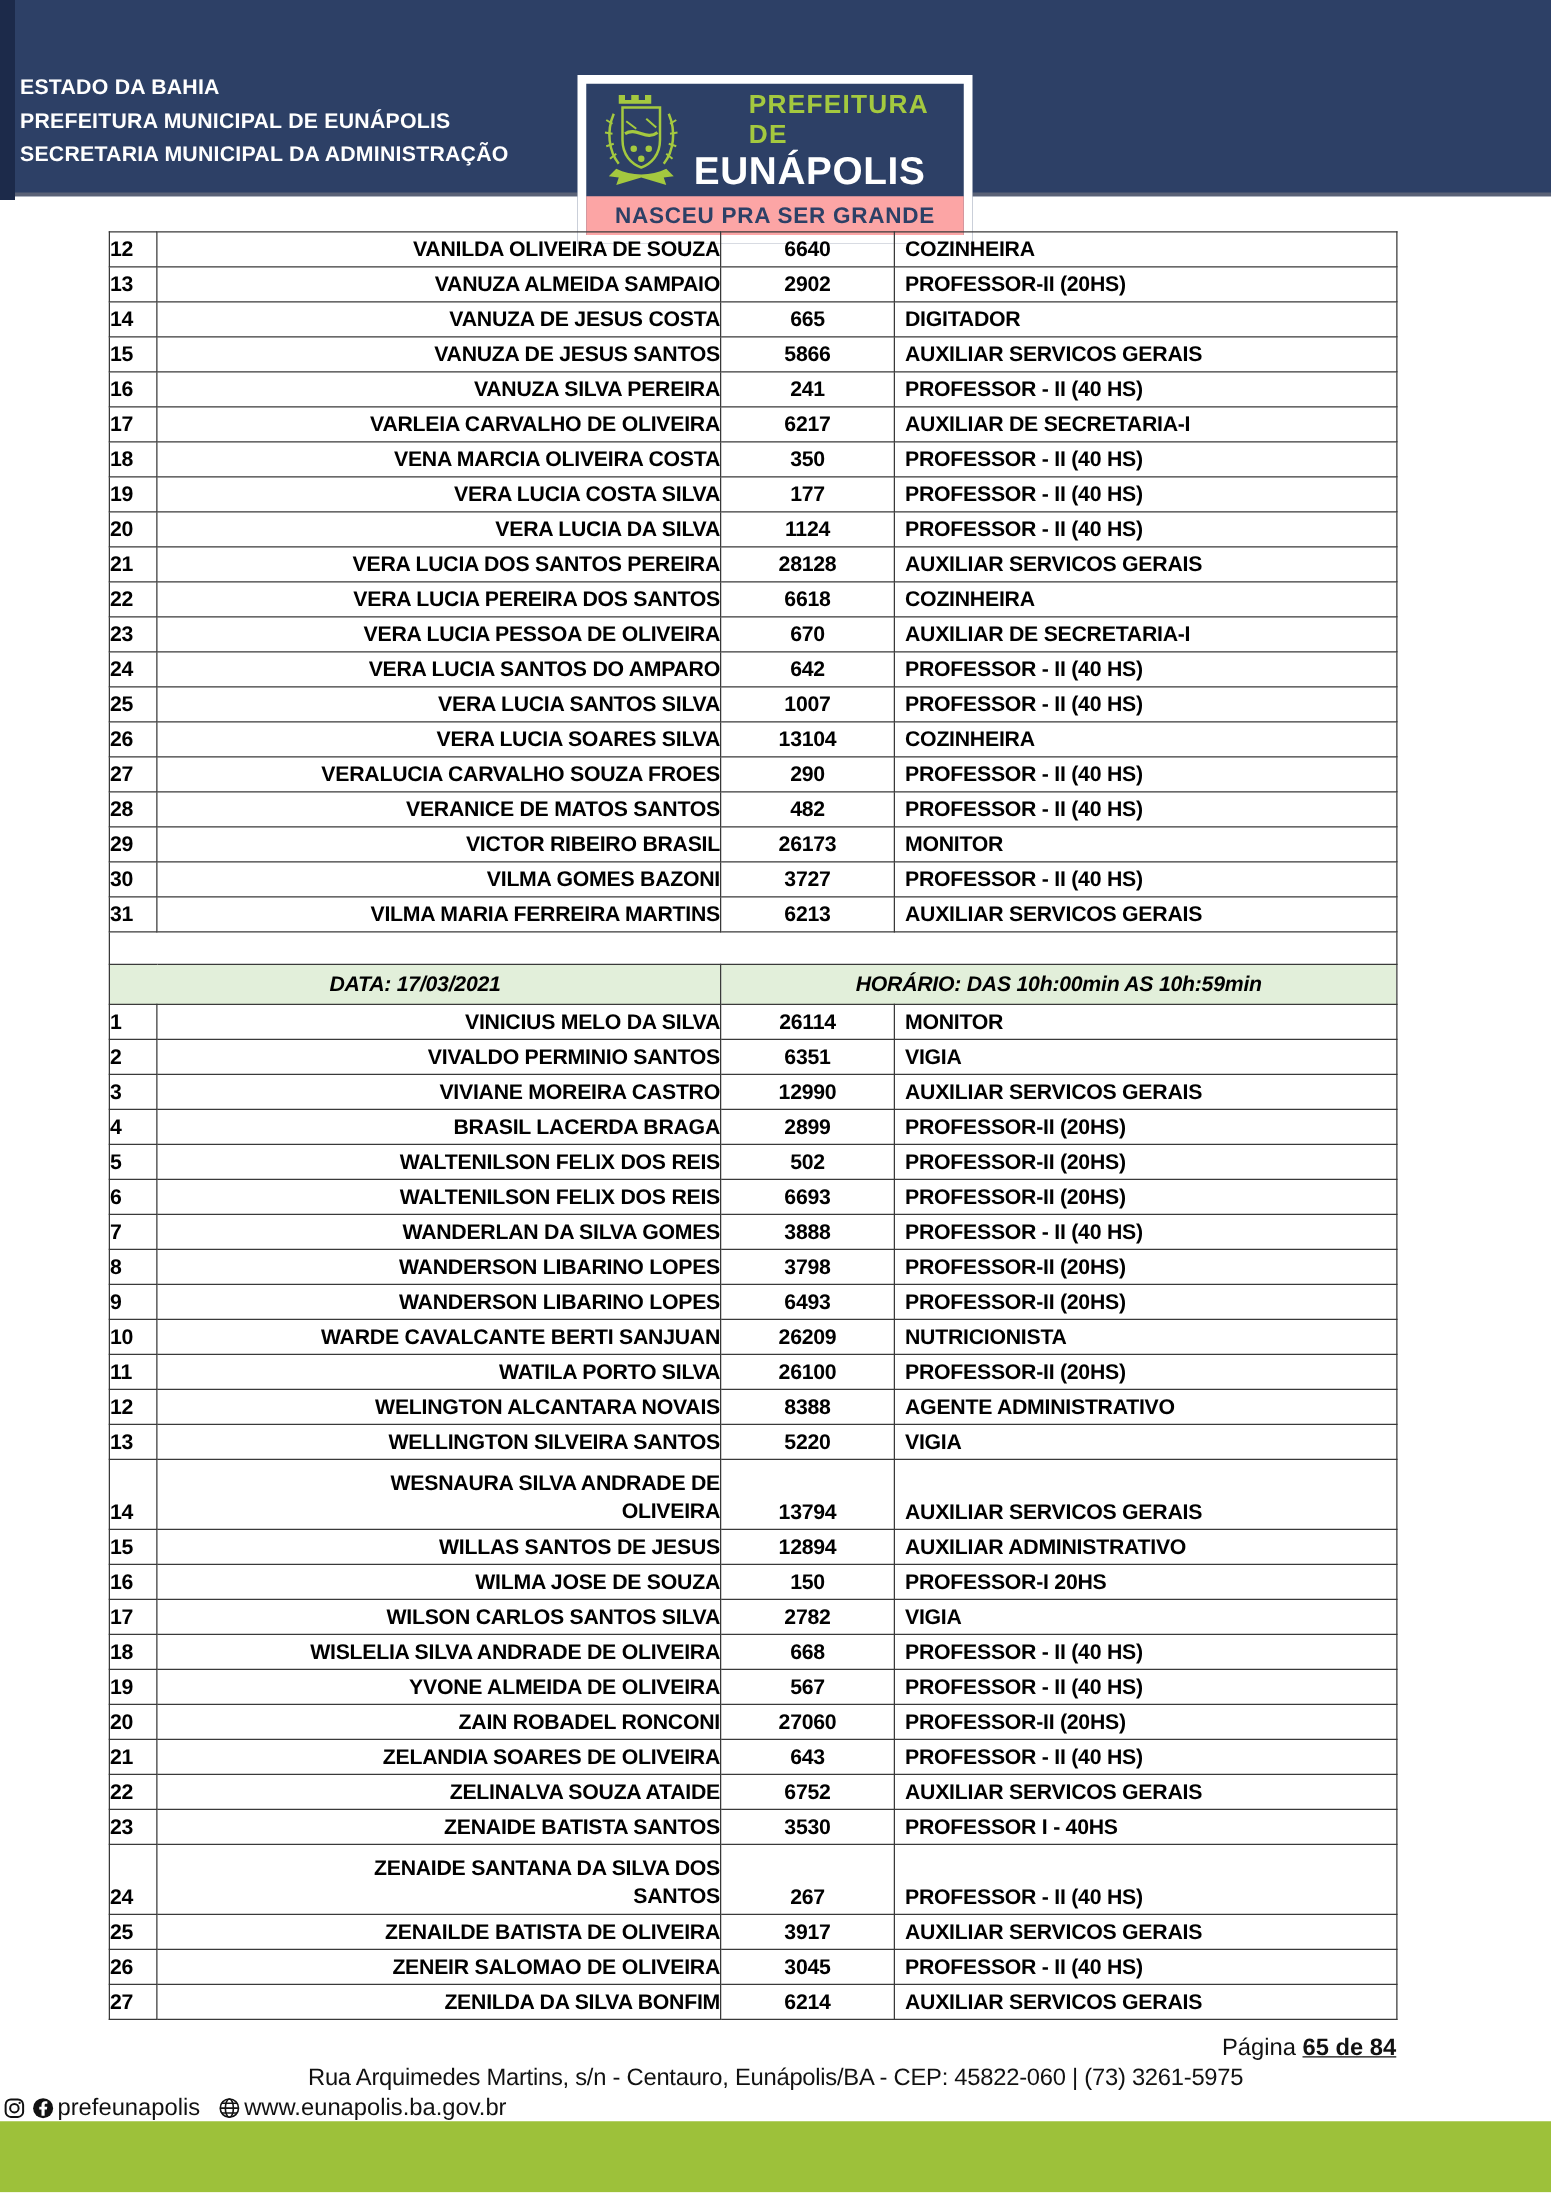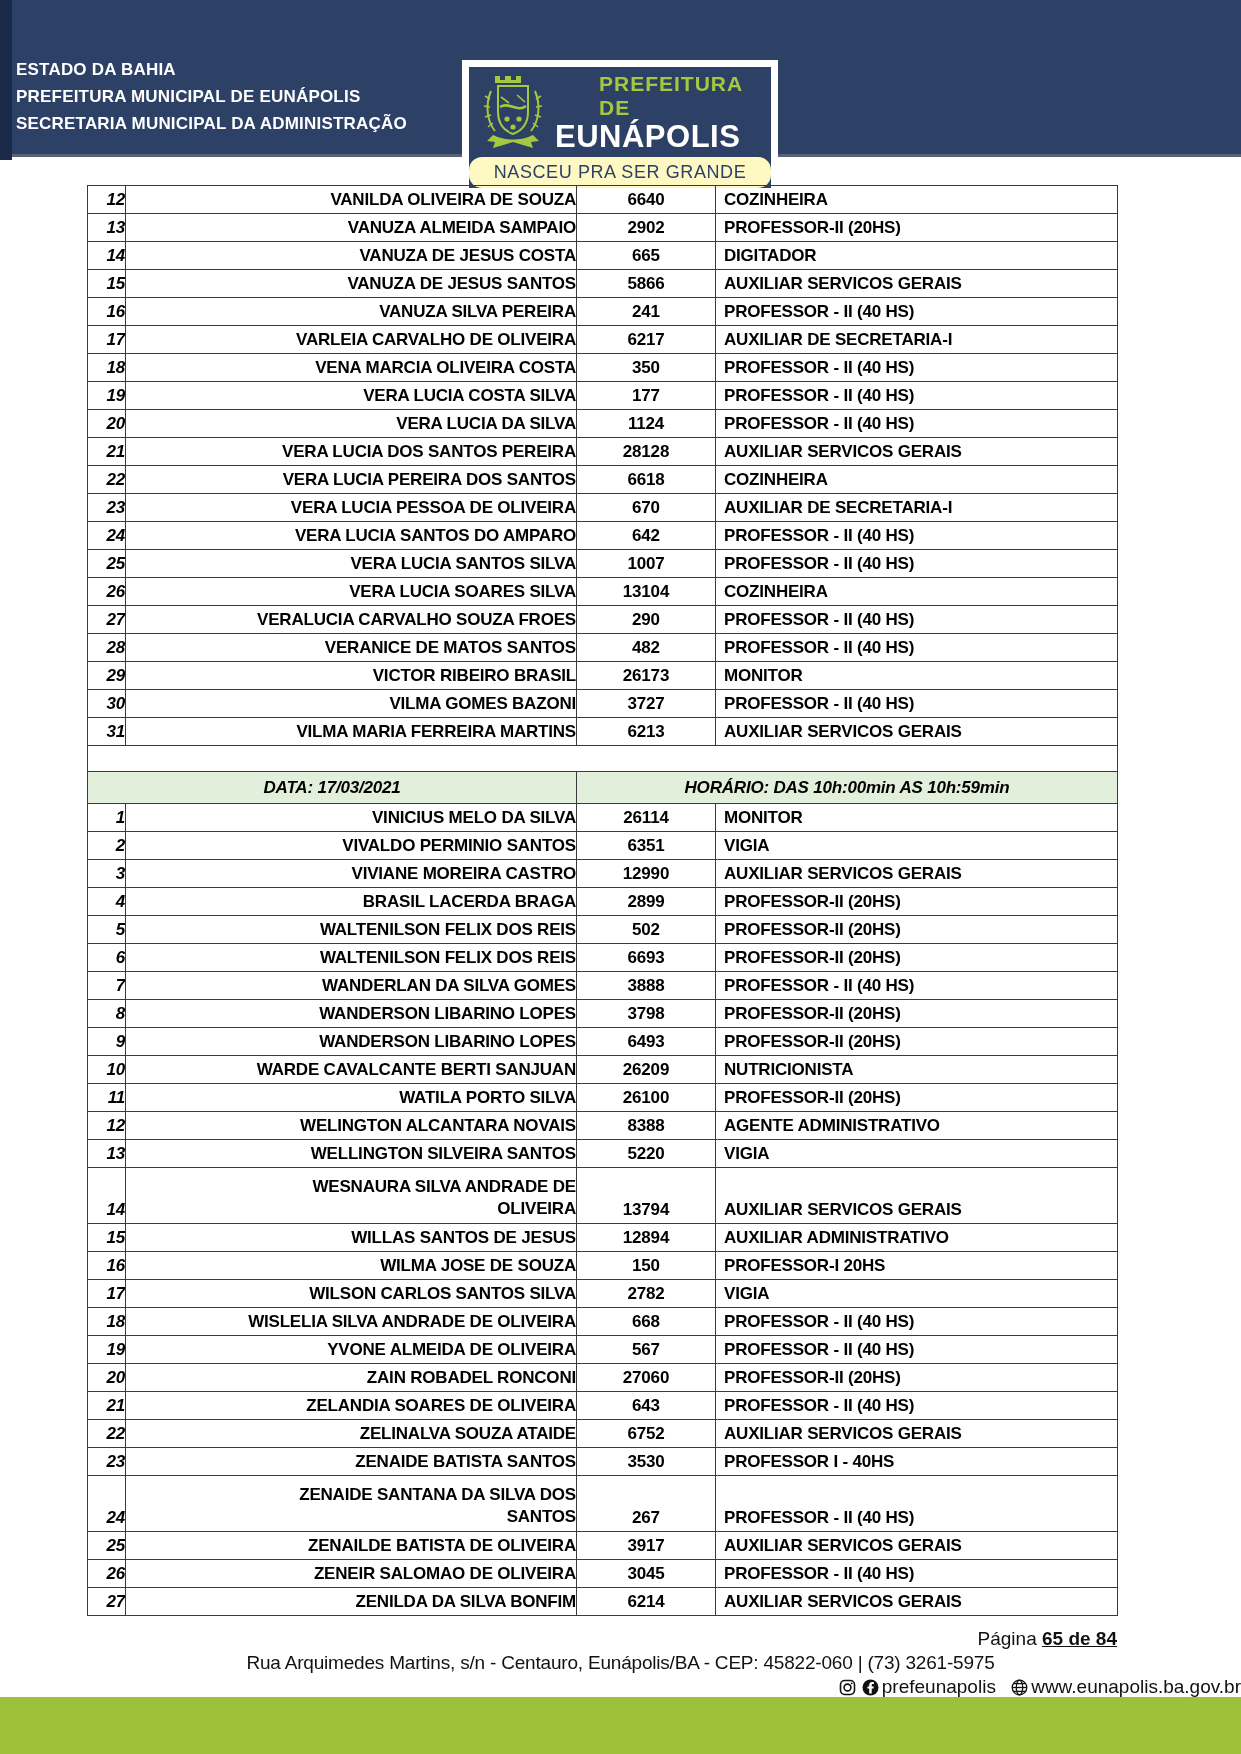--- a/index.html
+++ b/index.html
@@ -47,43 +47,42 @@
   .logo-words { margin-left:10px; }
   .logo-top {
     color:#a4c93f; font-weight:bold; font-size:21px;
     letter-spacing:1px; line-height:24px;margin-left:44px;
   }
   .logo-main-name {
     color:#ffffff; font-weight:bold; font-size:31px;
     letter-spacing:0.5px; line-height:33px;
   }
   .logo-strip {
-    height:31px; background:#fef9c3;
+    height:31px; background:#fca5a5;
     display:flex; align-items:center; justify-content:center;
-    color:#2d4066; font-weight:normal; font-size:18px;
+    color:#2d4066; font-weight:bold; font-size:18px;
     letter-spacing:0.6px;
-    border-radius:13px;
   }
 
   
   table.roster {
     position:absolute; left:87px; top:185px;
     width:1030px;
     border-collapse:collapse;
     table-layout:fixed;
     font-weight:bold; font-size:17px; color:#000;
     letter-spacing:-0.2px;
   }
   table.roster td {
     border:1px solid #3a3a3a;
     height:28px;
     vertical-align:middle;
     overflow:hidden;
   }
-  td.col-num  { text-align:right;font-style:italic; }
+  td.col-num  { text-align:left; }
   td.col-name { text-align:right; padding-left:6px; white-space:pre-line; line-height:22px; }
   td.col-id   { text-align:center; }
   td.col-role { text-align:left; padding-left:8px; }
   tr.tall td  { height:56px; vertical-align:bottom; padding-bottom:3px; }
   tr.gap td   { border-left:1px solid #3a3a3a; border-right:1px solid #3a3a3a;
                 border-top:1px solid #3a3a3a; border-bottom:1px solid #3a3a3a;
                 height:26px; }
   tr.sep td {
     background:#e2efda;
     text-align:center;
@@ -97,21 +96,21 @@
     text-align:right; font-size:19px; color:#111;
   }
   .page-num .pn-bold { font-weight:bold;text-decoration:underline; }
   .footer-address {
     position:absolute; left:0; top:1652px; width:1241px;
     text-align:center; font-size:19px; color:#111;
     letter-spacing:-0.2px;
   }
   .footer-social {
     position:absolute; left:0; top:1676px; width:1241px;
-    text-align:right; font-size:19px; color:#111;
+    text-align:left; font-size:19px; color:#111;
   }
   .footer-social .sicon { display:inline-block; vertical-align:-3px; margin:0 3px; }
   .greenbar {
     position:absolute; left:0; bottom:0;
     width:1241px; height:57px;
     background:#9dc13a;
   }
 </style>
 </head>
 <body>

